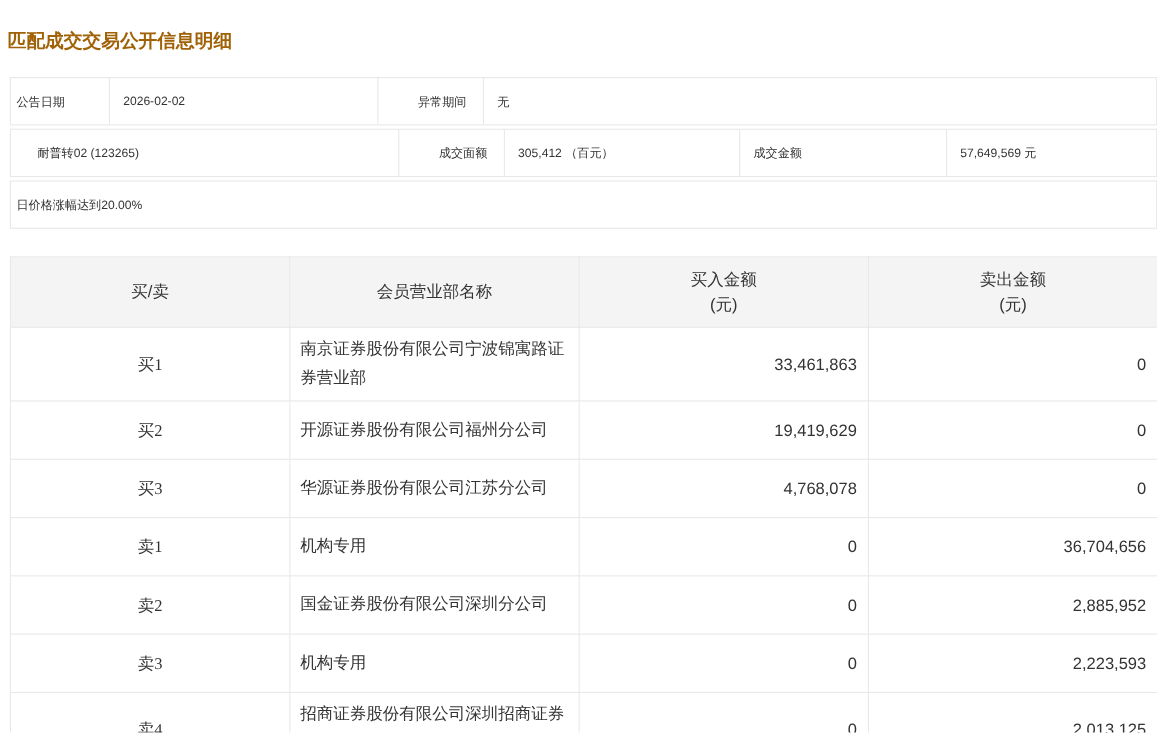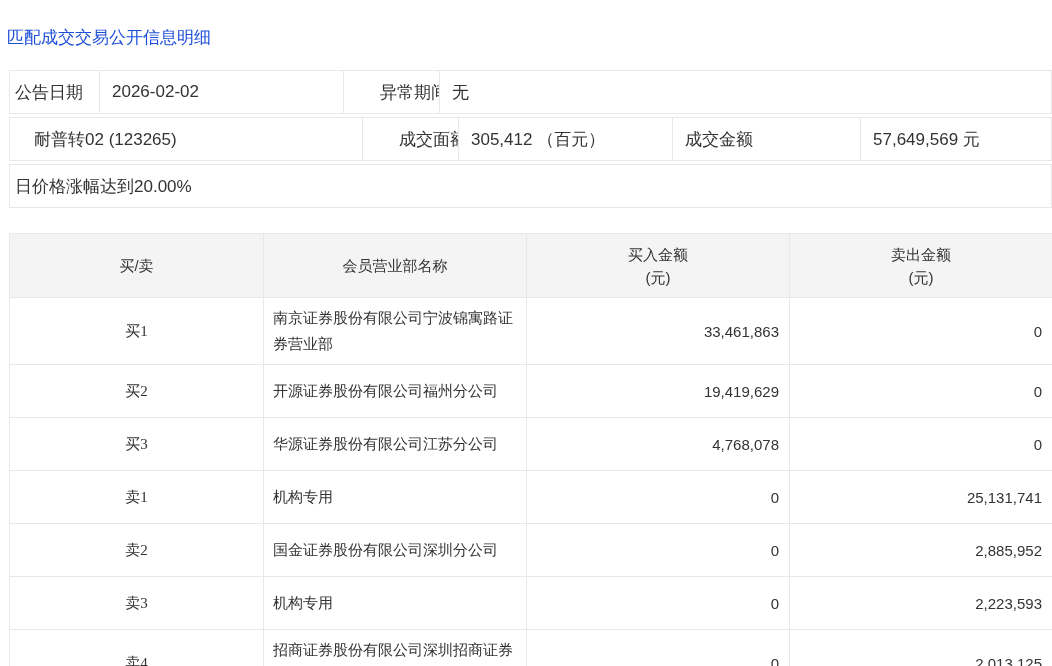--- a/index.html
+++ b/index.html
@@ -5,35 +5,35 @@
   html,body { margin:0; padding:0; }
   body {
     width:1052px; height:666px; overflow:hidden;
     background:#ffffff; color:#333333;
     font-family:"Liberation Sans","DejaVu Sans",sans-serif;
   }
   .page { padding-left:9px; }
 
   .page-title {
     margin:26px 0 0 -2px;
-    font-size:17px; font-weight:400;
-    color:#1d4ed8;
+    font-size:17px; font-weight:700;
+    color:#a16207;
   }
 
   
   .info { margin-top:21px; }
   .info-row {
     display:flex; align-items:stretch;
     height:44px; margin-bottom:3px;
     border:1px solid #e8e8e8; box-sizing:border-box;
     width:1043px;
   }
   .info-cell {
     box-sizing:border-box; display:flex; align-items:center;
-    padding-left:12px; font-size:17px;
+    padding-left:12px; font-size:11px;
     border-left:1px solid #e8e8e8;
     white-space:nowrap; overflow:hidden;
   }
   .info-cell.first { border-left:none; padding-left:5px; }
   .w89  { width:89px;  flex:none; }
   .w244 { width:244px; flex:none; }
   .w96  { width:96px;  flex:none;padding-left:36px; }
   .w333 { width:333px; flex:none;margin-left:19px; }
   .w214 { width:214px; flex:none; }
   .w188 { width:188px; flex:none; }
@@ -123,21 +123,21 @@
         <tr>
       <td class="c-side">买3</td>
       <td class="c-branch">华源证券股份有限公司江苏分公司</td>
       <td class="c-buy">4,768,078</td>
       <td class="c-sell">0</td>
     </tr>
         <tr>
       <td class="c-side">卖1</td>
       <td class="c-branch">机构专用</td>
       <td class="c-buy">0</td>
-      <td class="c-sell">25,131,741</td>
+      <td class="c-sell">36,704,656</td>
     </tr>
         <tr>
       <td class="c-side">卖2</td>
       <td class="c-branch">国金证券股份有限公司深圳分公司</td>
       <td class="c-buy">0</td>
       <td class="c-sell">2,885,952</td>
     </tr>
         <tr>
       <td class="c-side">卖3</td>
       <td class="c-branch">机构专用</td>

